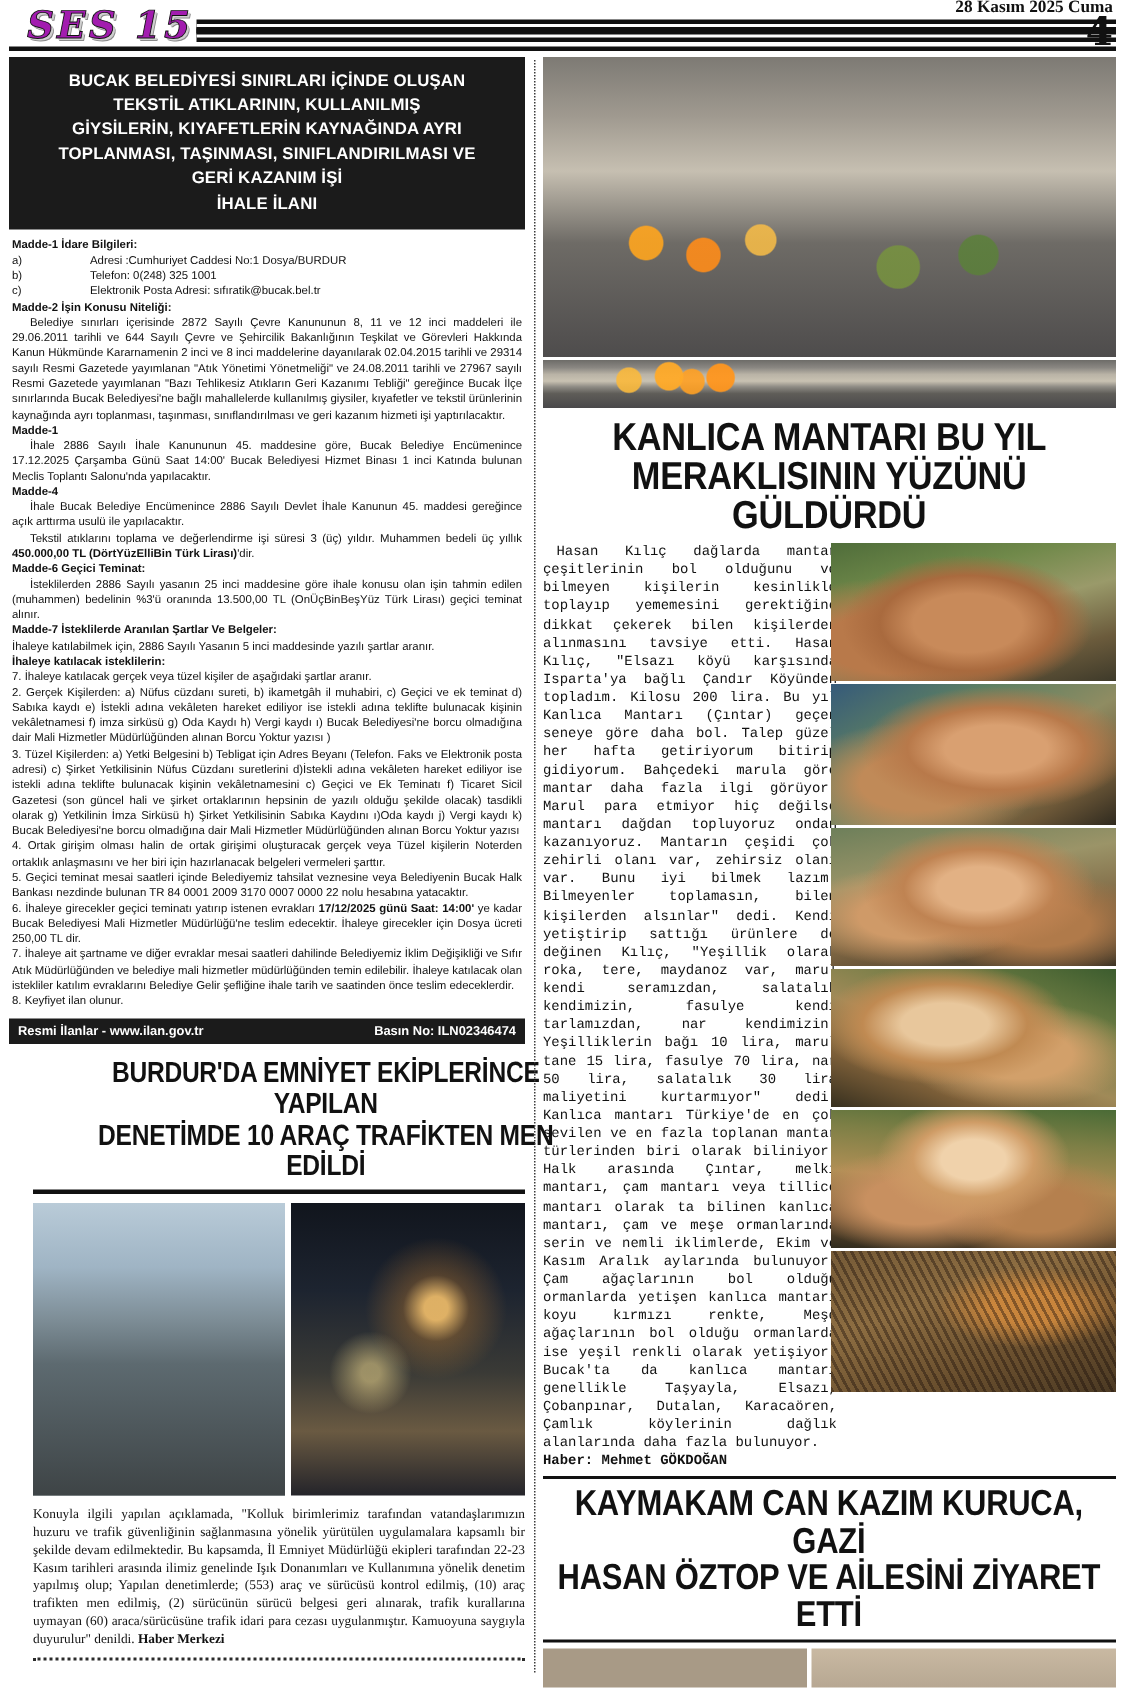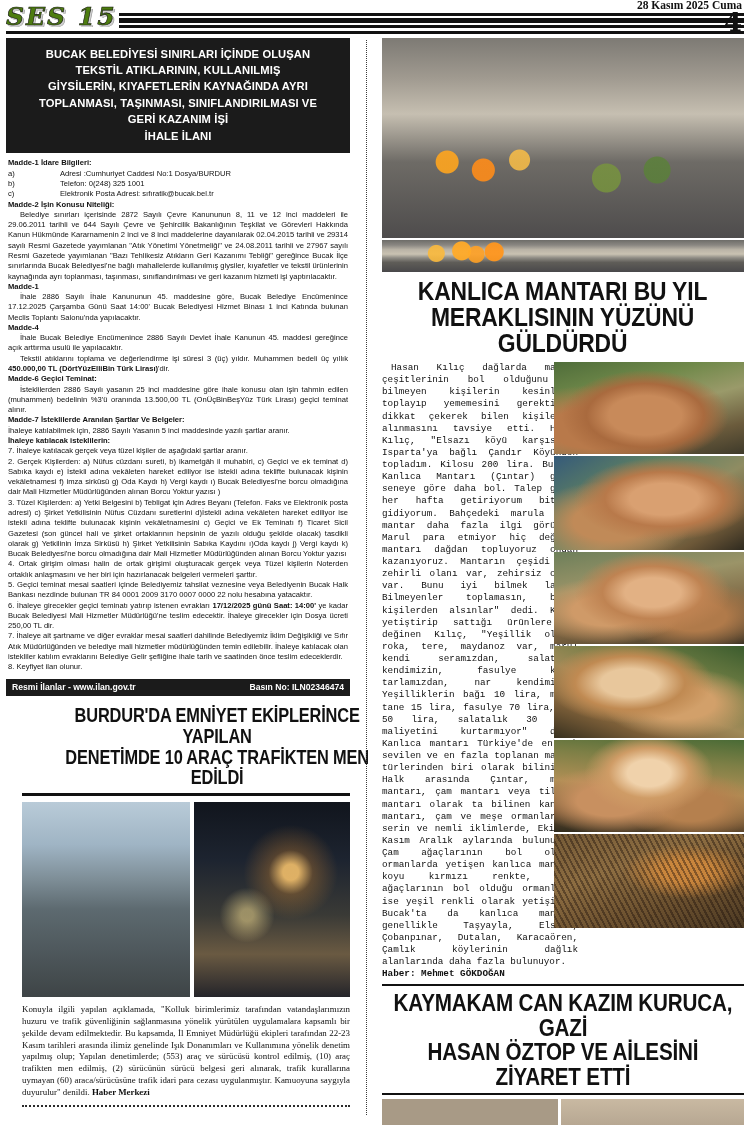--- a/index.html
+++ b/index.html
@@ -27,26 +27,27 @@
     display: flex;
     align-items: flex-end;
     padding: 0 6px;
   }
   .logo {
     font-family: "DejaVu Serif", serif;
     font-size: 25px;
     font-weight: 700;
     font-style: italic;
     letter-spacing: 2px;
-    color: #4d7c0f;
+    color: #a21caf;
     -webkit-text-stroke: 0.6px #111;
     text-shadow: 1.5px 1.5px 0 #cfcfcf, 2px 2px 0 #8a8a8a;
     line-height: 1;
     padding-bottom: 1px;
     white-space: nowrap;
+    margin-left: 12px;
   }
   .mast-rule {
     flex: 1;
     height: 9px;
     background: #111;
     margin: 0 0 5px 2px;
     border-top: 2px solid #fff;
     border-bottom: 2px solid #fff;
     box-shadow: 0 -3px 0 #111, 0 3px 0 #111;
   }
@@ -75,21 +76,21 @@
   }
   .mast-bottom-rule {
     height: 3px;
     background: #111;
     margin: 1px 6px 0 6px;
   }
 
   
   .columns {
     display: flex;
-    gap: 12px;
+    gap: 2px;
     padding: 4px 6px 0 6px;
     height: calc(1125px - 36px);
   }
   .col-left  { width: 344px; position: relative; }
   .col-gap   { width: 8px; position: relative; }
   .col-gap::after {
     content: "";
     position: absolute;
     left: 50%; top: 2px; bottom: 8px;
     border-left: 1px dotted #3a3a3a;

